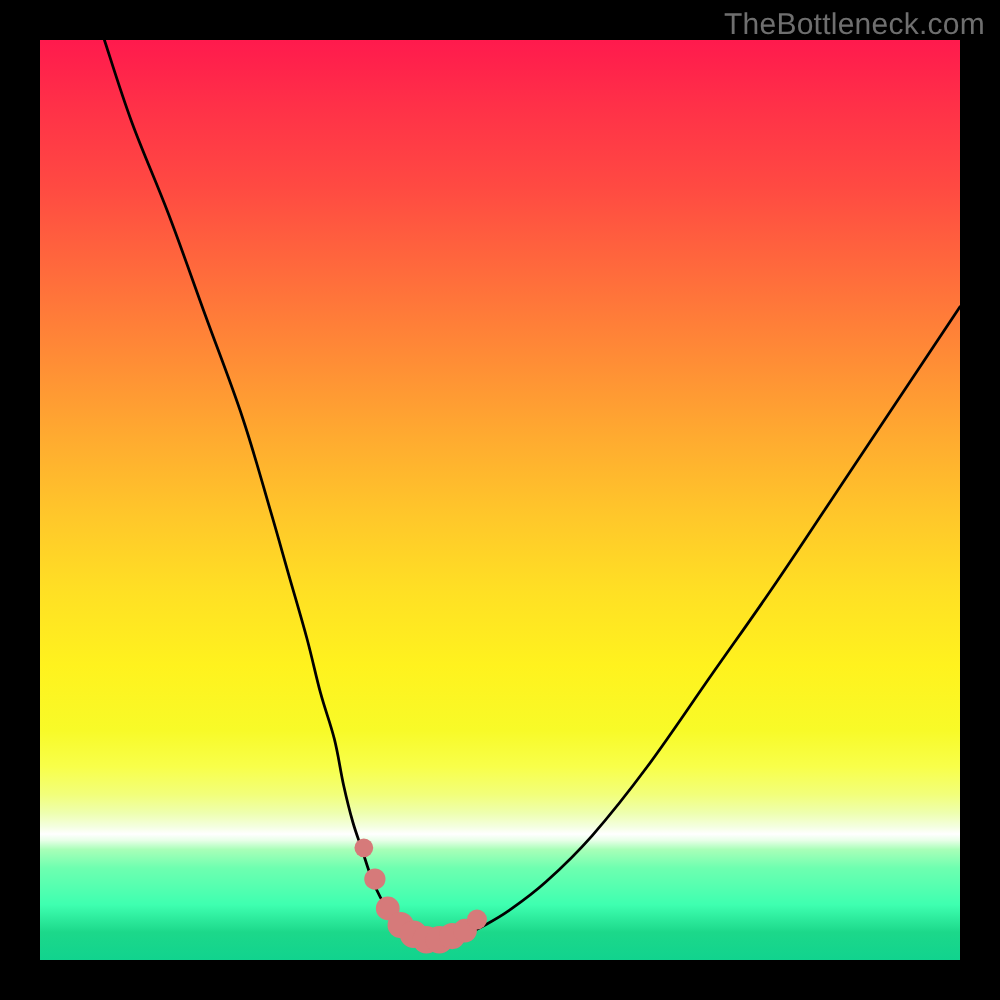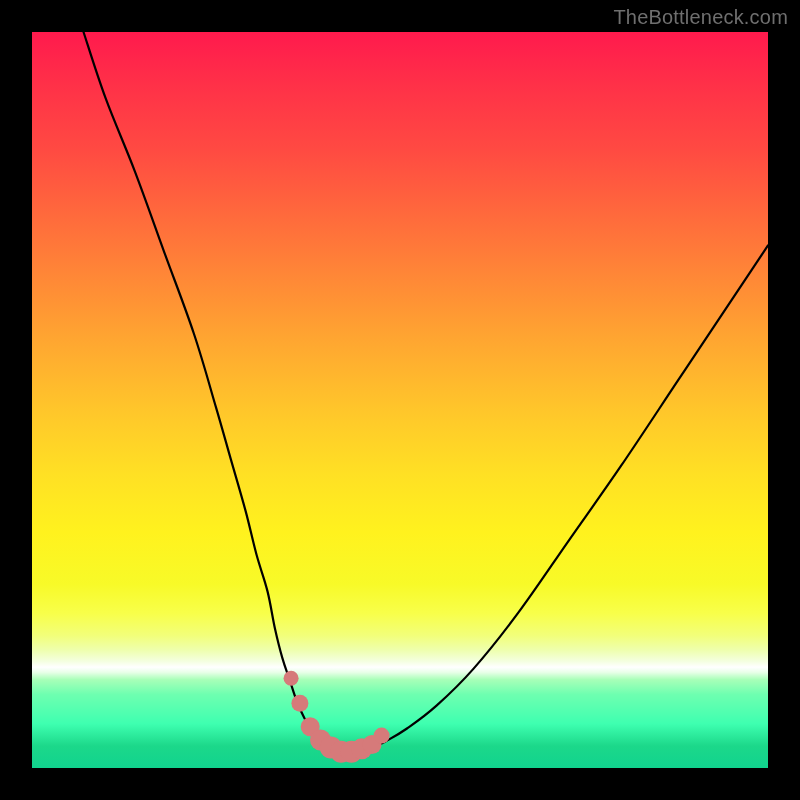--- a/index.html
+++ b/index.html
@@ -49,21 +49,21 @@
       #3effb0 94%,
       #1cd88a 97%,
       #11d38e 100%
     );
   }
   .watermark {
     position: absolute;
     top: 6px;
     right: 12px;
     color: #6f6f6f;
-    font-size: 20px;
+    font-size: 24px;
     font-weight: 500;
     letter-spacing: 0.2px;
     user-select: none;
   }
   svg.curve {
     position: absolute;
     top: 0;
     left: 0;
     width: 736px;
     height: 736px;

